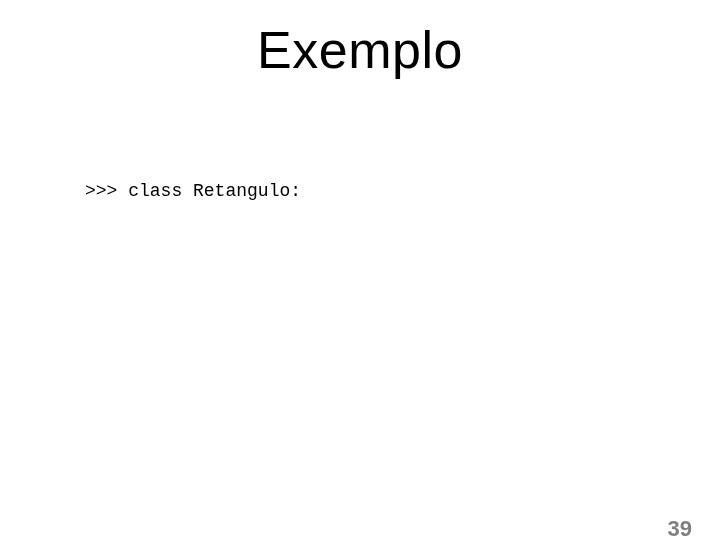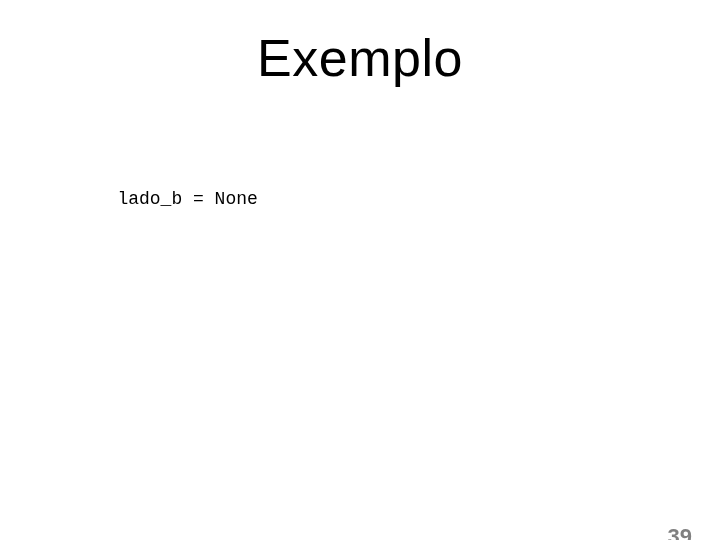--- a/index.html
+++ b/index.html
@@ -16,21 +16,21 @@
     width: 720px;
     height: 540px;
     box-sizing: border-box;
   }
   .title {
     font-family: Impact, "Arial Black", sans-serif;
     font-weight: normal;
     font-size: 52px;
     text-align: center;
     color: #000;
-    margin-top: 28px;
+    margin-top: 20px;
     margin-bottom: 28px;
     letter-spacing: 0.5px;
   }
   .code-block {
     margin-left: 85px;
     margin-right: 40px;
     font-family: "Courier New", Courier, monospace;
     font-size: 18px;
     line-height: 1.85;
     color: #000;
@@ -45,21 +45,21 @@
     font-weight: bold;
     color: #808080;
   }
 </style>
 </head>
 <body>
 
 <div class="slide">
   <div class="title">Exemplo</div>
   <div class="code-block">
-    <div>   lado_b = None</div>
+    <div>&gt;&gt;&gt; class Retangulo:</div>
     
     
     
     
     
     
     
   </div>
   <div class="page-number">39</div>
 </div>

